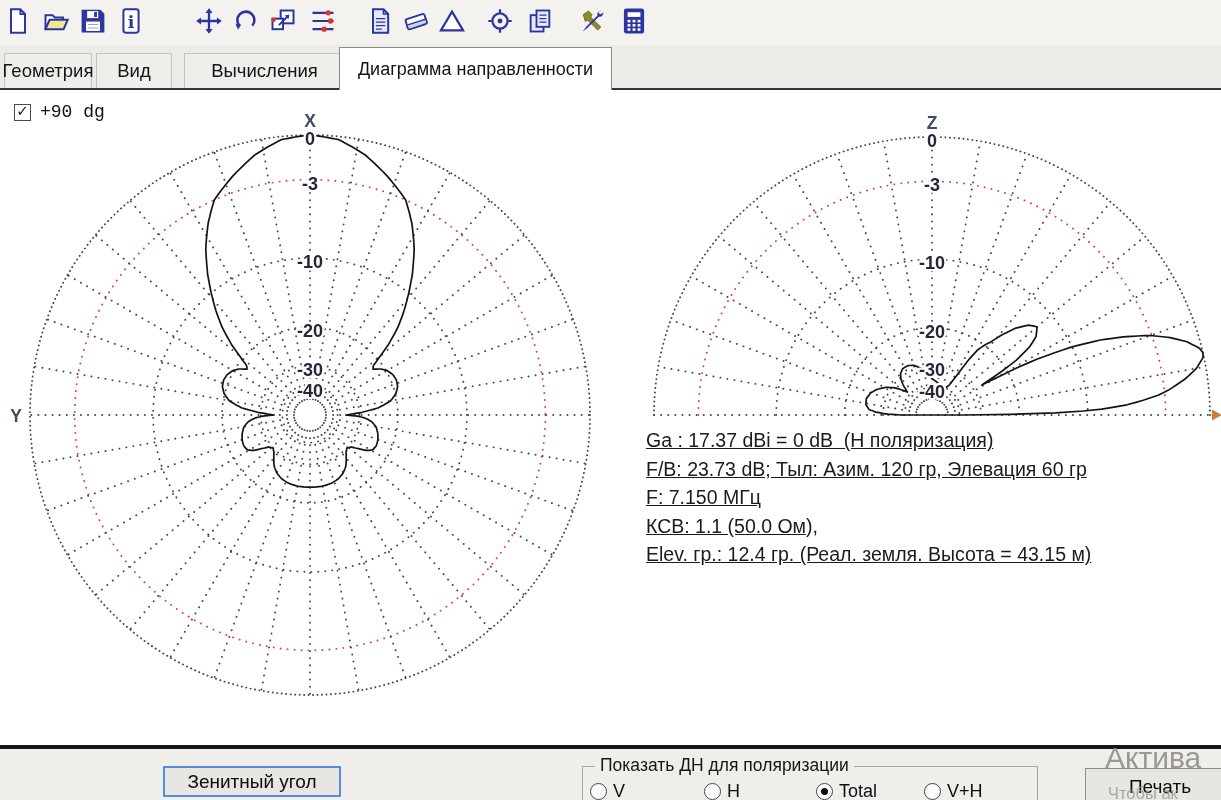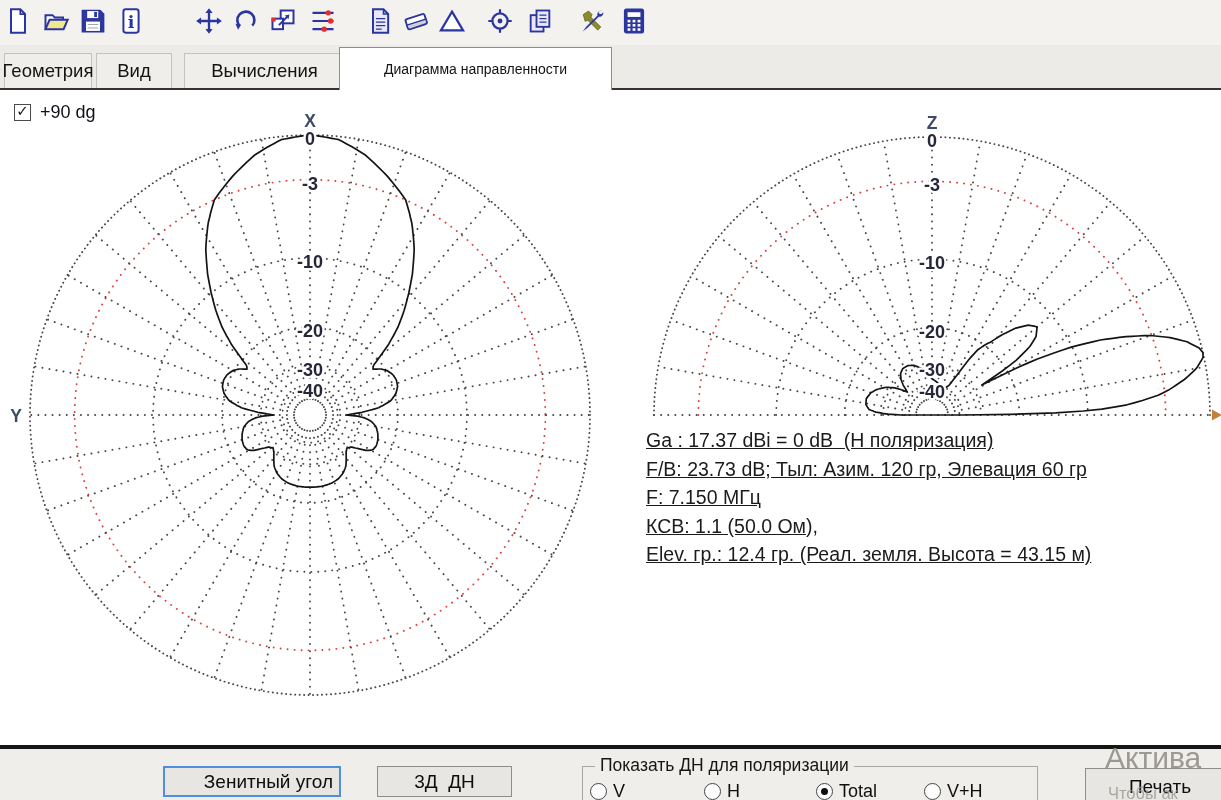--- a/index.html
+++ b/index.html
@@ -8,37 +8,37 @@
   
   .toolbar{position:absolute;left:0;top:0;width:1221px;height:45px;background:#f3f2ef;}
   .tbicon{position:absolute;top:7px;width:28px;height:28px;display:block;cursor:pointer;}
   .tbicon svg{width:28px;height:28px;display:block;}
   
   .tabbar{position:absolute;left:0;top:45px;width:1221px;height:45px;background:#ecebe8;}
   .tabbar::after{content:"";position:absolute;left:0;right:0;bottom:0;height:2px;background:#35332f;z-index:1;}
   .tab{position:absolute;top:8px;height:35px;box-sizing:border-box;background:#f0eeeb;
        border:1px solid #c6c3bf;border-bottom:none;display:flex;align-items:center;justify-content:center;
        font-size:18.5px;color:#141414;cursor:pointer;z-index:0;}
-  .tab.active{top:2px;height:43px;background:#fff;border-color:#8f8d88;z-index:3;font-size:14px;}
+  .tab.active{top:2px;height:43px;background:#fff;border-color:#8f8d88;z-index:3;font-size:18px;}
   
   .content{position:absolute;left:0;top:90px;width:1221px;height:655px;background:#fff;}
   #plots{position:absolute;left:0;top:0;}
   .chk{position:absolute;left:14px;top:12px;display:flex;align-items:center;z-index:5;cursor:pointer;}
   .chk .box{width:17px;height:17px;box-sizing:border-box;border:1.6px solid #4a4a4a;background:#fff;
             display:flex;align-items:center;justify-content:center;}
   .chk .tick{font-family:"DejaVu Sans",sans-serif;font-size:15px;font-weight:bold;color:#1a1a1a;line-height:1;margin-top:-2px;}
-  .chk .chklab{margin-left:9px;font-size:18px;color:#101018;}
+  .chk .chklab{margin-left:9px;font-size:18px;color:#101018;font-family:Liberation Mono, monospace;}
   #info{position:absolute;left:646px;top:336px;z-index:4;}
   .infoline{font-size:19.5px;line-height:28.6px;color:#1b1b1b;white-space:pre;text-decoration:underline;}
   
   .sep{position:absolute;left:0;top:745px;width:1221px;height:4px;background:#151515;}
   .bottombar{position:absolute;left:0;top:749px;width:1221px;height:51px;background:#efeeeb;}
   .bottombar button{position:absolute;box-sizing:border-box;background:#e8e6e3;color:#0d0d0d;
        font-family:"Liberation Sans",sans-serif;font-size:19px;white-space:pre;cursor:pointer;}
-  #btn-zenith{left:163px;top:17px;width:178px;height:31px;border:2.5px solid #4f8fdc;text-align:right;}
+  #btn-zenith{left:163px;top:17px;width:178px;height:31px;border:2.5px solid #4f8fdc;}
   #btn-3d{left:377px;top:17px;width:135px;height:31px;border:1.5px solid #8f8d89;}
   #btn-print{left:1085px;top:19px;width:150px;height:38px;border:1.5px solid #8f8d89;}
   #polar-group{position:absolute;left:582px;top:17px;width:456px;height:45px;box-sizing:border-box;
        border:1px solid #a8a6a2;}
   .gb-label{position:absolute;left:12px;top:-12px;background:#efeeeb;padding:0 5px;font-size:17.5px;color:#161616;}
   .radio{position:absolute;top:14px;display:flex;align-items:center;gap:6px;cursor:pointer;}
   .radio-circle{width:15px;height:15px;box-sizing:content-box;border:1.6px solid #454545;border-radius:50%;
        background:#fdfdfd;position:relative;}
   .radio.selected .radio-circle::after{content:"";position:absolute;left:3.6px;top:3.6px;width:7.8px;height:7.8px;
        border-radius:50%;background:#0d0d0d;}
@@ -289,21 +289,20 @@
     <div class="infoline">F/B: 23.73 dB; Тыл: Азим. 120 гр, Элевация 60 гр</div>
     <div class="infoline">F: 7.150 МГц</div>
     <div class="infoline">КСВ: 1.1 (50.0 Ом),</div>
     <div class="infoline">Elev. гр.: 12.4 гр. (Реал. земля. Высота = 43.15 м)</div>
   </div>
 </div>
 
 <div class="sep"></div>
 <div class="bottombar">
   <button id="btn-zenith">Зенитный угол</button>
-  <button id="btn-3d">3Д  ДН</button>
   <div id="polar-group">
     <span class="gb-label">Показать ДН для поляризации</span>
     <div id="radios">
         <span class="radio" style="left: 7px;">
           <span class="radio-circle"></span>
           <span class="radio-label">V</span>
         </span>
         <span class="radio" style="left: 121px;">
           <span class="radio-circle"></span>
           <span class="radio-label">H</span>

